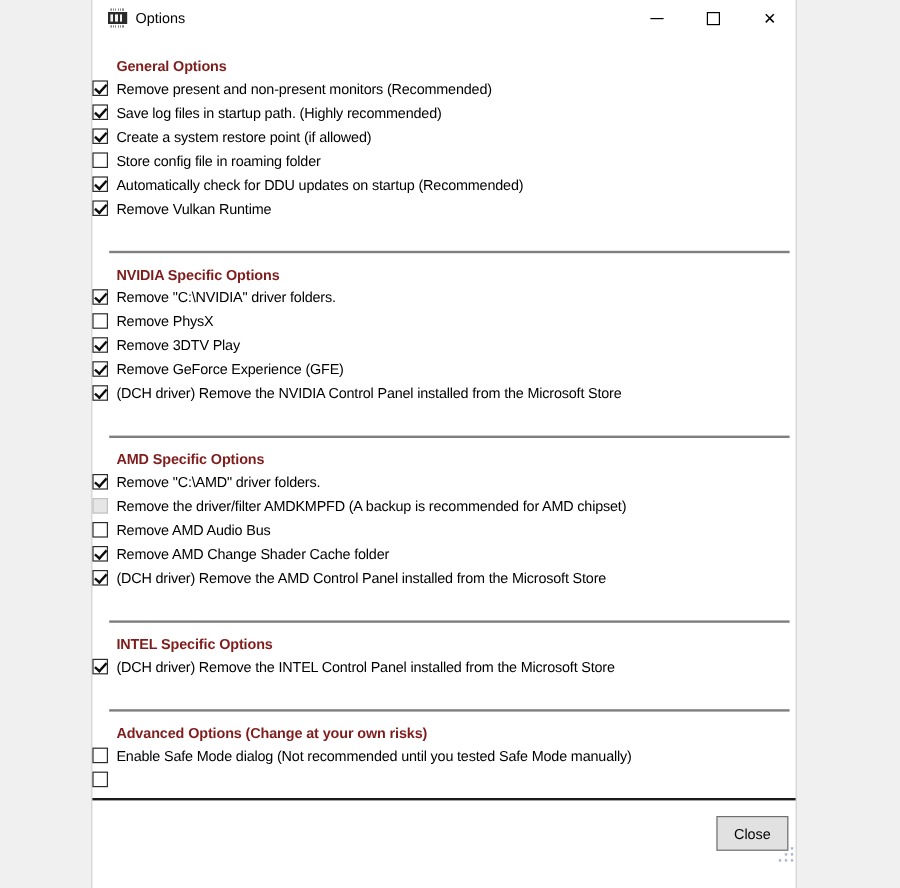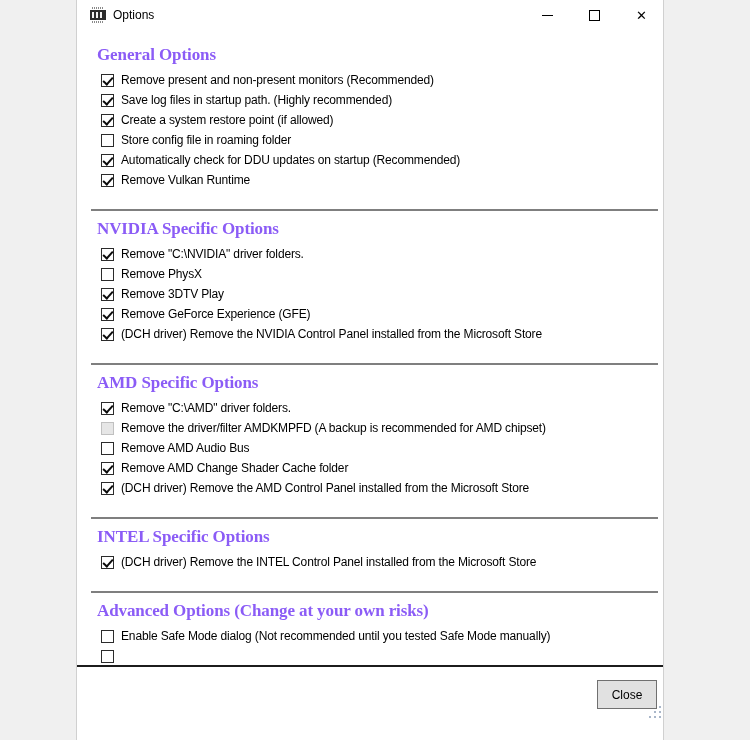--- a/index.html
+++ b/index.html
@@ -58,31 +58,30 @@
     margin-left: 16px;
     display: flex; align-items: center; justify-content: center;
     cursor: default;
   }
   .min-glyph { width: 11px; height: 1px; background: #000; display: block; }
   .max-glyph { width: 9px; height: 9px; border: 1px solid #000; display: block; }
   .close-glyph { font-size: 13px; color: #000; line-height: 1; }
   
   .section-header {
     margin: 10px 5px 0 20px;
-    font-size: 17px; font-weight: 700; color: #8b5cf6;
+    font-size: 12px; font-weight: 700; color: #7f1d1d;
     line-height: 16px;
     letter-spacing: -0.1px;
-    font-family: Liberation Serif, serif;
   }
   .section-header.first { margin-top: 17px; }
   .rows { margin-top: 4px; }
   .row {
     height: 20px;
-    padding-left: 24px;
-    display: flex; align-items: flex-end;
+    padding-left: 0;
+    display: flex; align-items: flex-start;
   }
   .cb {
     width: 13px; height: 13px;
     box-sizing: border-box;
     border: 1px solid #2b2b2b;
     background: #fff;
     position: relative;
     flex: none;
   }
   .cb.checked::after {

